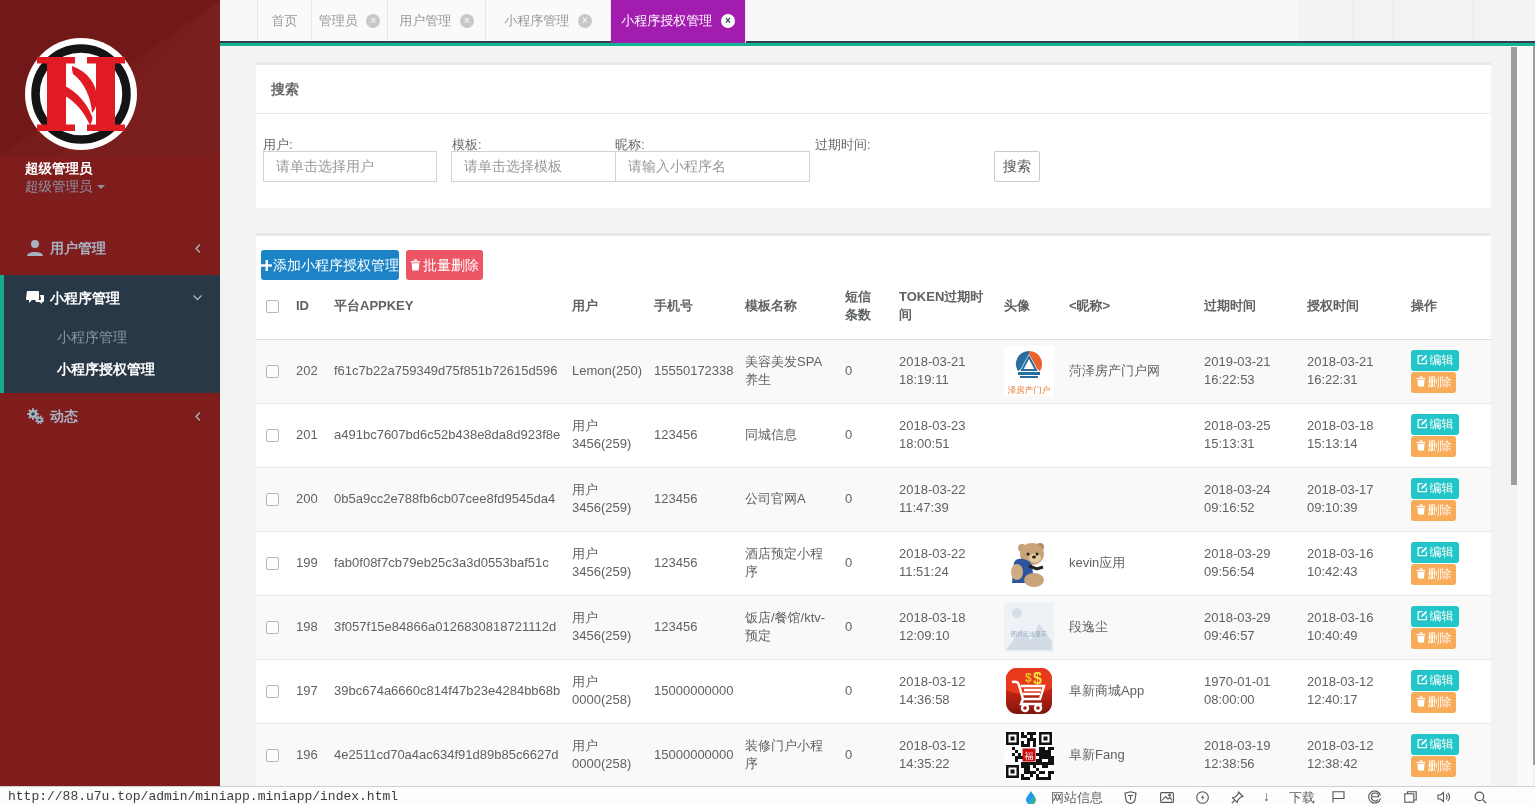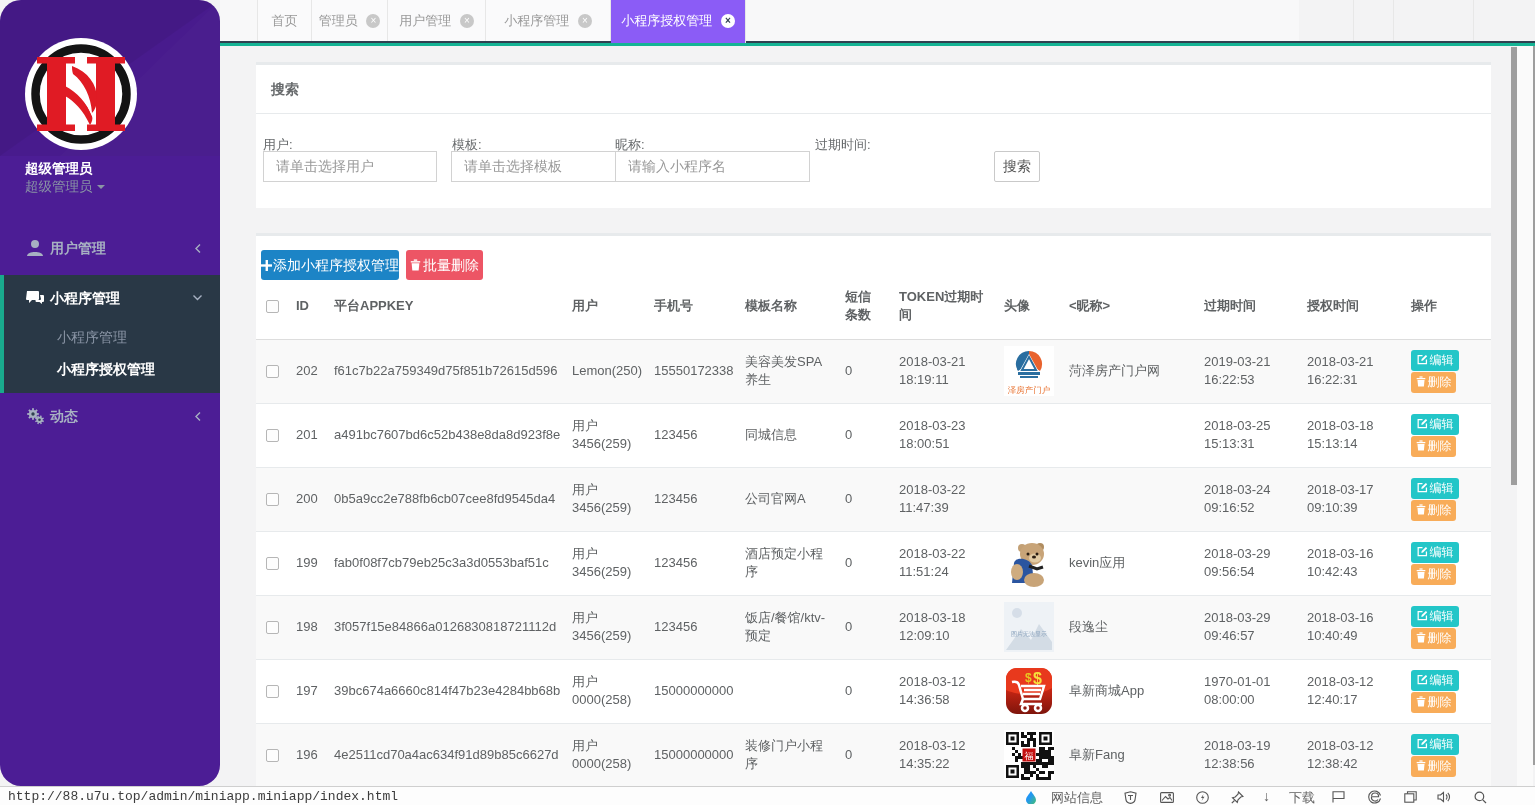--- a/index.html
+++ b/index.html
@@ -1,20 +1,20 @@
 <!DOCTYPE html>
 <html><head>
 <meta charset="utf-8">
 <style>
 * { margin:0; padding:0; box-sizing:border-box; }
 html,body { width:1535px; height:805px; overflow:hidden; }
 body { position:relative; background:#f3f3f4; font-family:"Liberation Sans",sans-serif; font-size:13px; color:#676a6c; }
 
 
-#sidebar { position:absolute; left:0; top:0; width:220px; height:786px; background:#4c1d95; overflow:hidden;border-radius:21px; }
+#sidebar { position:absolute; left:0; top:0; width:220px; height:786px; background:#7f1d1d; overflow:hidden; }
 #navhead { position:absolute; left:0; top:0; width:220px; height:156px; background:rgba(0,0,0,0.05); }
 #navhead .tri1 { position:absolute; left:0; top:0; width:0; height:0; border-top:156px solid rgba(0,0,0,0.05); border-right:220px solid transparent; }
 #navhead .tri2 { position:absolute; right:0; top:0; width:0; height:0; border-bottom:156px solid rgba(255,255,255,0.015); border-left:160px solid transparent; }
 #logo { position:absolute; left:24px; top:35px; width:118px; height:118px; }
 .uname { position:absolute; left:25px; top:160px; color:#ffffff; font-weight:bold; font-size:13.5px; }
 .urole { position:absolute; left:25px; top:178px; color:#8a95a5; font-size:13.5px; }
 .caret-d { display:inline-block; width:0; height:0; border-left:4px solid transparent; border-right:4px solid transparent; border-top:4px solid #8a95a5; vertical-align:2px; margin-left:4px; }
 
 .menu { position:absolute; left:0; top:225px; width:220px; }
 .mitem { position:relative; height:46px; line-height:46px; color:#a7b1c2; font-size:14px; }
@@ -23,21 +23,21 @@
 .active-block { background:#293846; border-left:4px solid #19aa8d; margin-top:4px; padding-bottom:8px; }
 .active-block .mitem { margin-left:-4px; padding-left:4px; }
 .active-block .mitem .mlabel { color:#ffffff; }
 .sub { height:32px; line-height:32px; padding-left:53px; color:#8a95a5; font-size:14px; }
 .sub.on { color:#ffffff; font-weight:bold; }
 
 
 #tabbar { position:absolute; left:220px; top:0; width:1079px; height:41px; background:#f8f8f9; }
 .tb-sep { position:absolute; top:0; width:1px; height:41px; background:#e7e7e7; }
 .tab { position:absolute; top:0; height:41px; line-height:41px; text-align:center; color:#999; font-size:13px; background:#fafafb; border-right:1px solid #e7e7e7; }
-.tab.active { background:#8b5cf6; color:#fff; height:43px; z-index:3; }
+.tab.active { background:#a21caf; color:#fff; height:43px; z-index:3; }
 .tclose { display:inline-block; width:14px; height:14px; line-height:14px; border-radius:50%; background:#c8c8c8; color:#fff; font-size:10px; text-align:center; margin-left:5px; vertical-align:1px; }
 .tab.active .tclose { background:#fff; color:#2f4050; font-weight:bold; }
 #navyline { position:absolute; left:220px; top:41px; width:1315px; height:2px; background:#2f4050; z-index:2; }
 #tealline { position:absolute; left:220px; top:43px; width:1315px; height:3px; background:#14b394; z-index:2; }
 .tb-ctrl { position:absolute; top:0; height:41px; line-height:41px; color:#888; font-size:13px; text-align:center;margin-top:44px; }
 
 
 #content { position:absolute; left:220px; top:45px; width:1297px; height:741px; background:#f3f3f4; overflow:hidden; }
 .card { position:absolute; background:#fff; border-top:3px solid #e7eaec; }
 #card1 { left:36px; top:17px; width:1235px; height:146px; }

